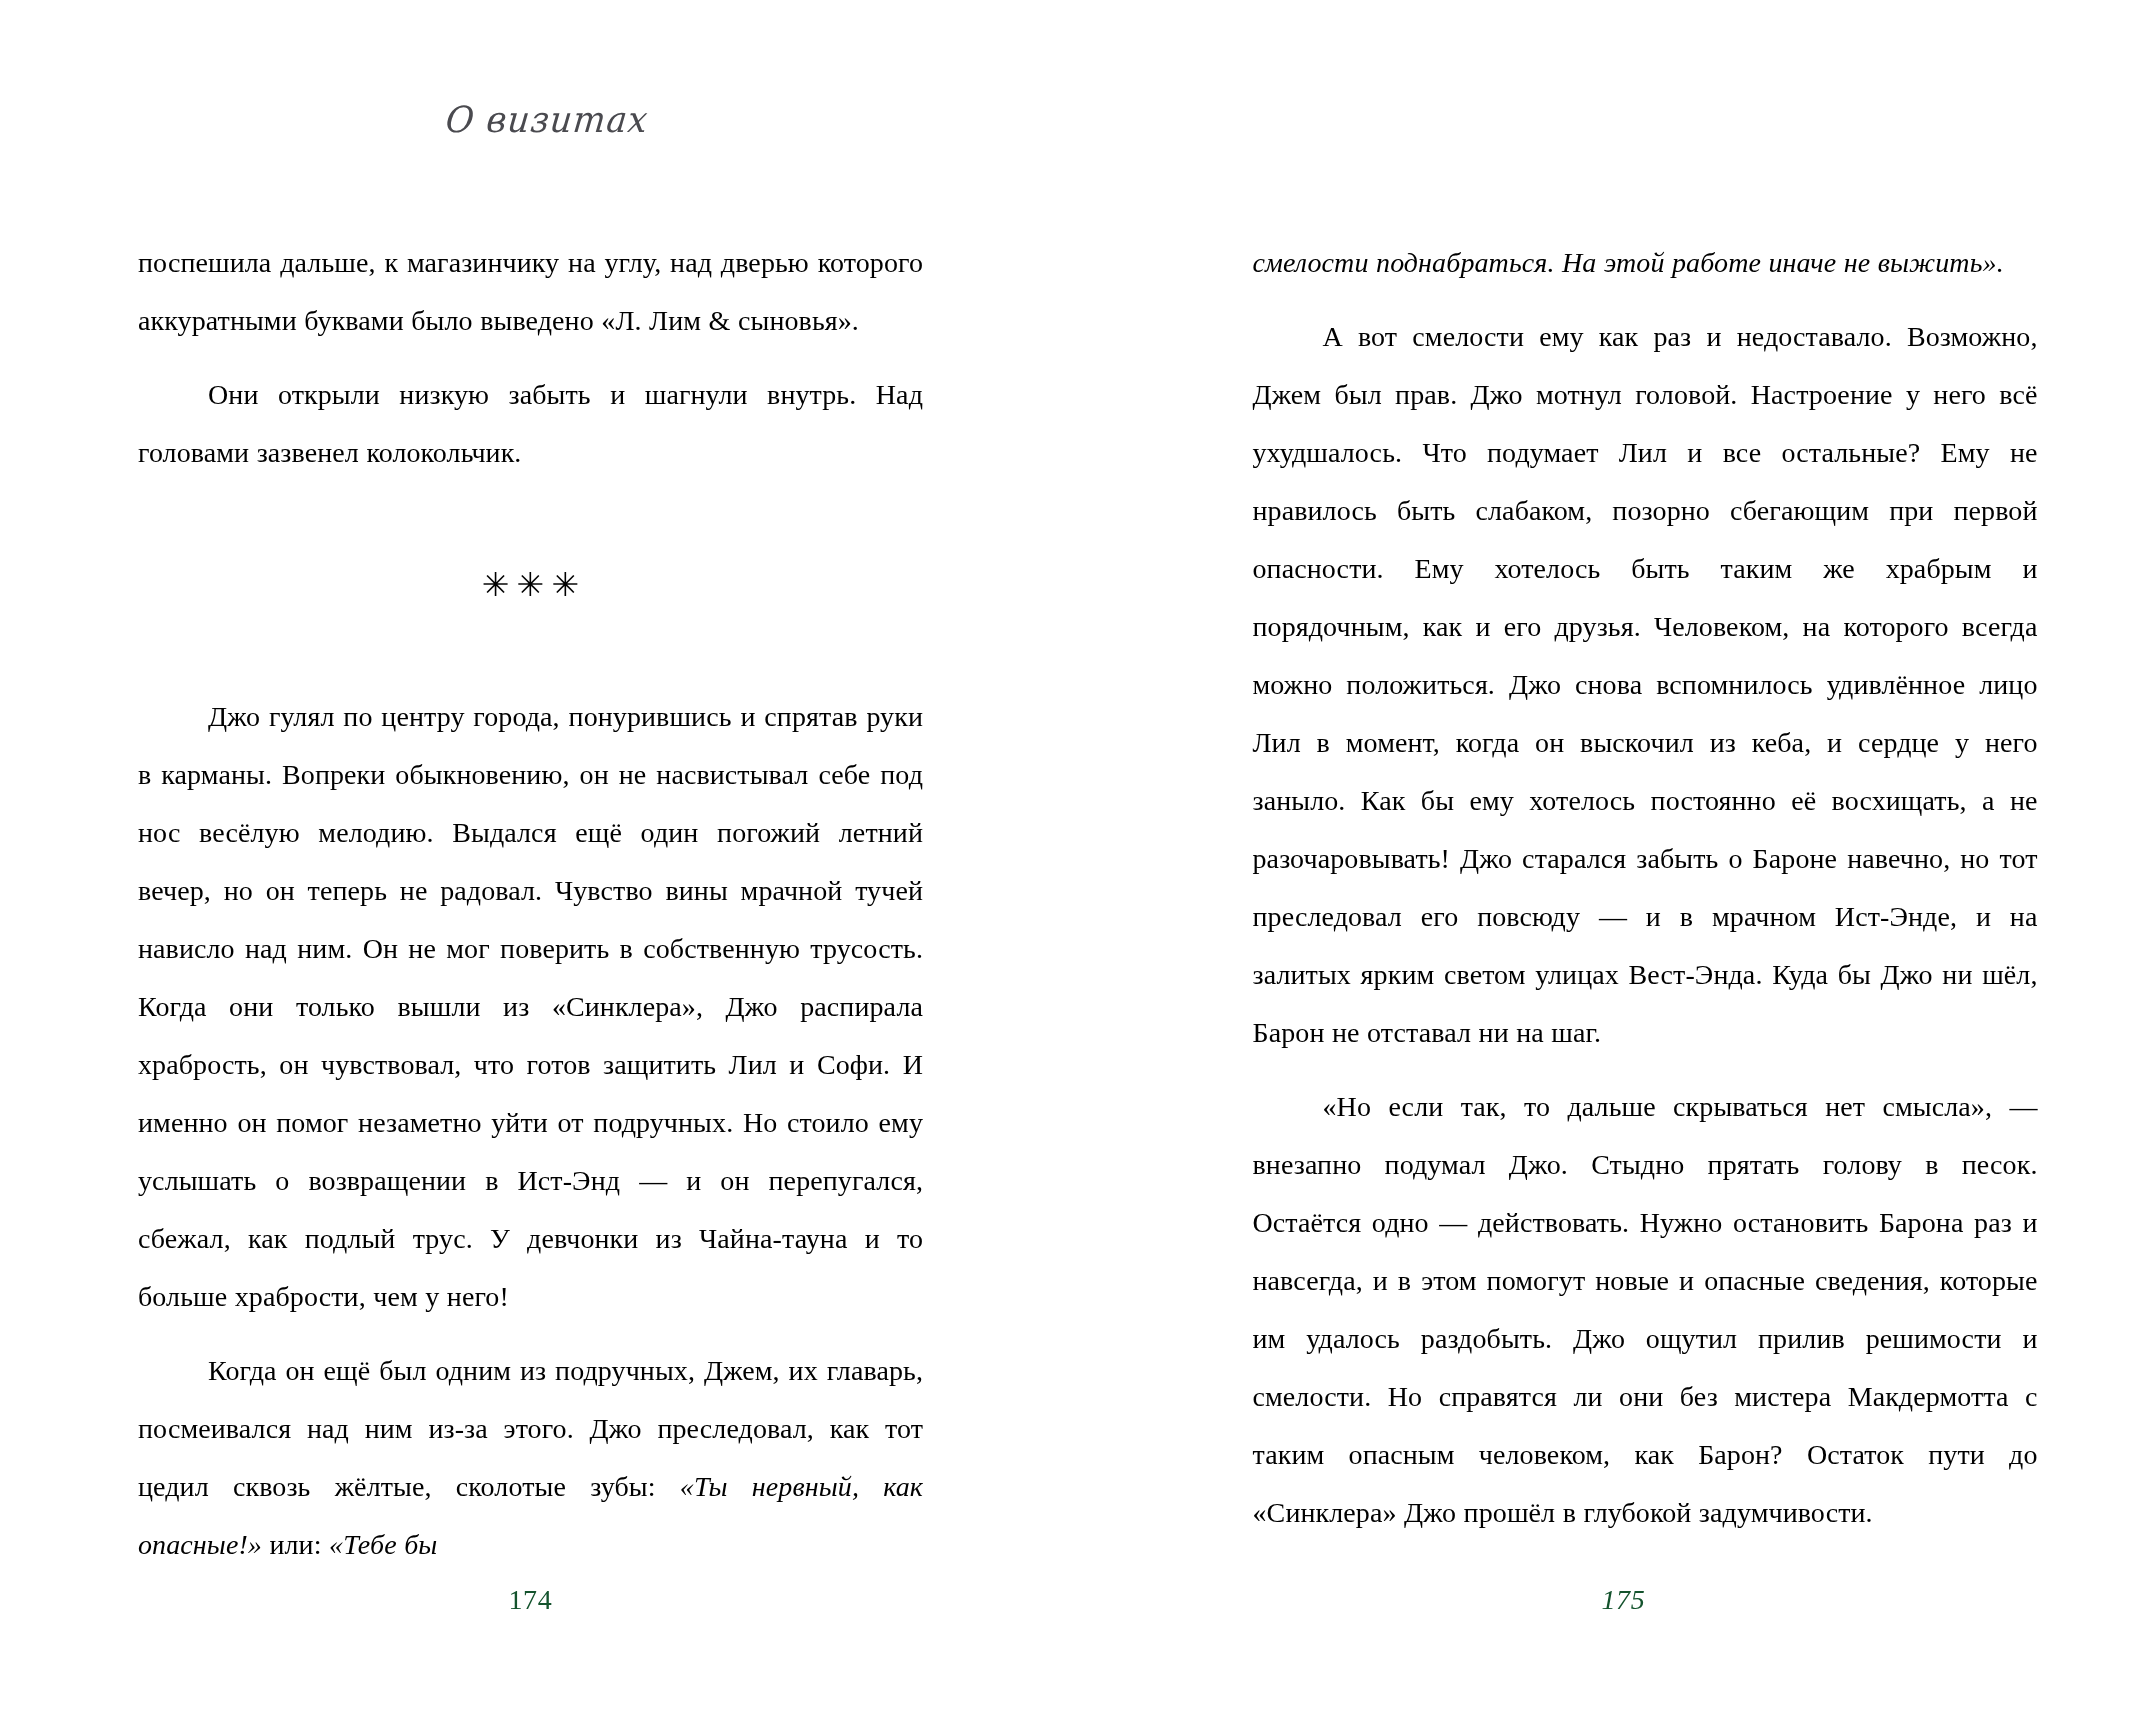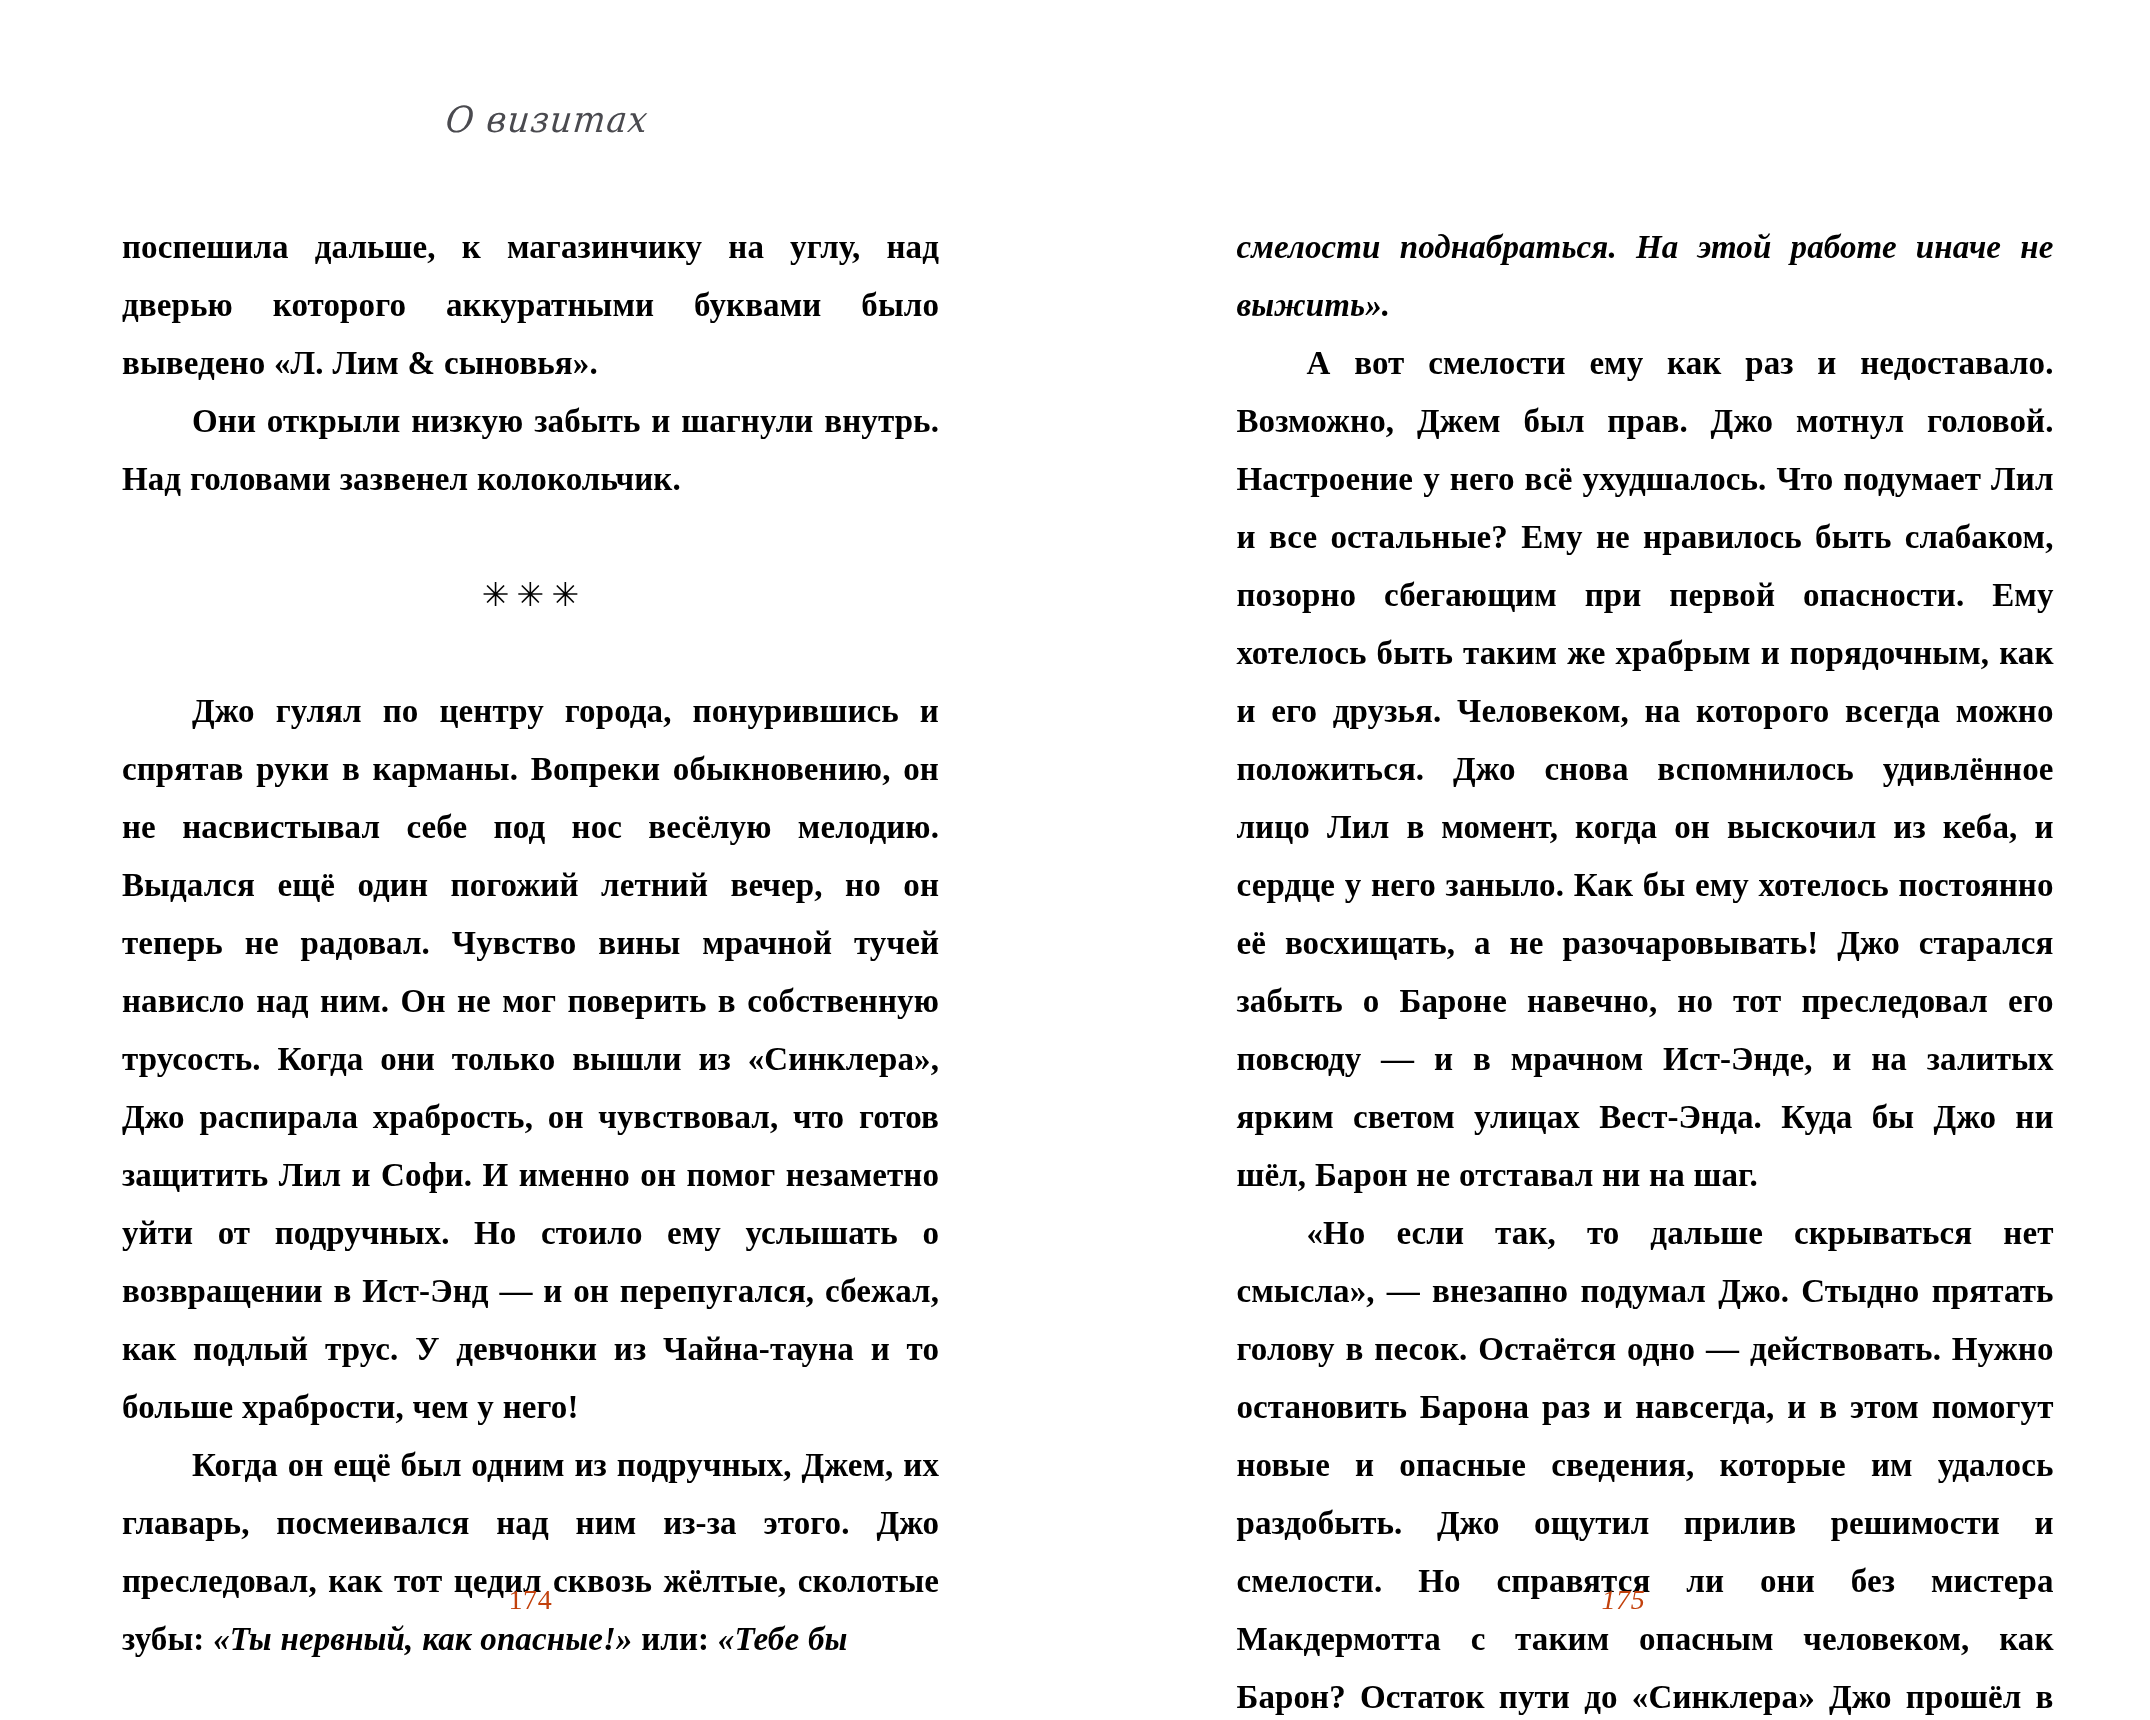--- a/index.html
+++ b/index.html
@@ -70,26 +70,26 @@
   }
   .text-block {
     position: absolute;
     top: 0;
     width: 817px;
   }
   .page.left .text-block  { left: 122px; }
   .page.right .text-block { left: 161px; }
 
   p.para {
-    margin: 0;
-    font-size: 33px;
+    margin: 16px;
+    font-size: 28px;
     line-height: 58px;
     text-align: justify;
     text-indent: 70px;
-    font-weight: 700;
+    font-weight: 400;
     letter-spacing: 0.1px;
     -webkit-font-smoothing: antialiased;
     word-spacing: 0.4px;
   }
   p.para.noindent { text-indent: 0; }
   p.para em { font-style: italic; }
 
   
   .scene-break {
     margin: 0;
@@ -119,21 +119,21 @@
     display: flex;
   }
   .folio {
     flex: 1 1 50%;
     display: flex;
     justify-content: center;
     align-items: flex-start;
   }
   .folio-number {
     font-size: 28px;
-    color: #c2410c;
+    color: #14532d;
     letter-spacing: 0.7px;
   }
   .folio.left  .folio-number { transform: translateX(-7.3px); }
   .folio.right .folio-number { transform: translateX(10.2px); font-style: italic; }
 </style>
 </head>
 <body>
 
 <div class="spread">
 

